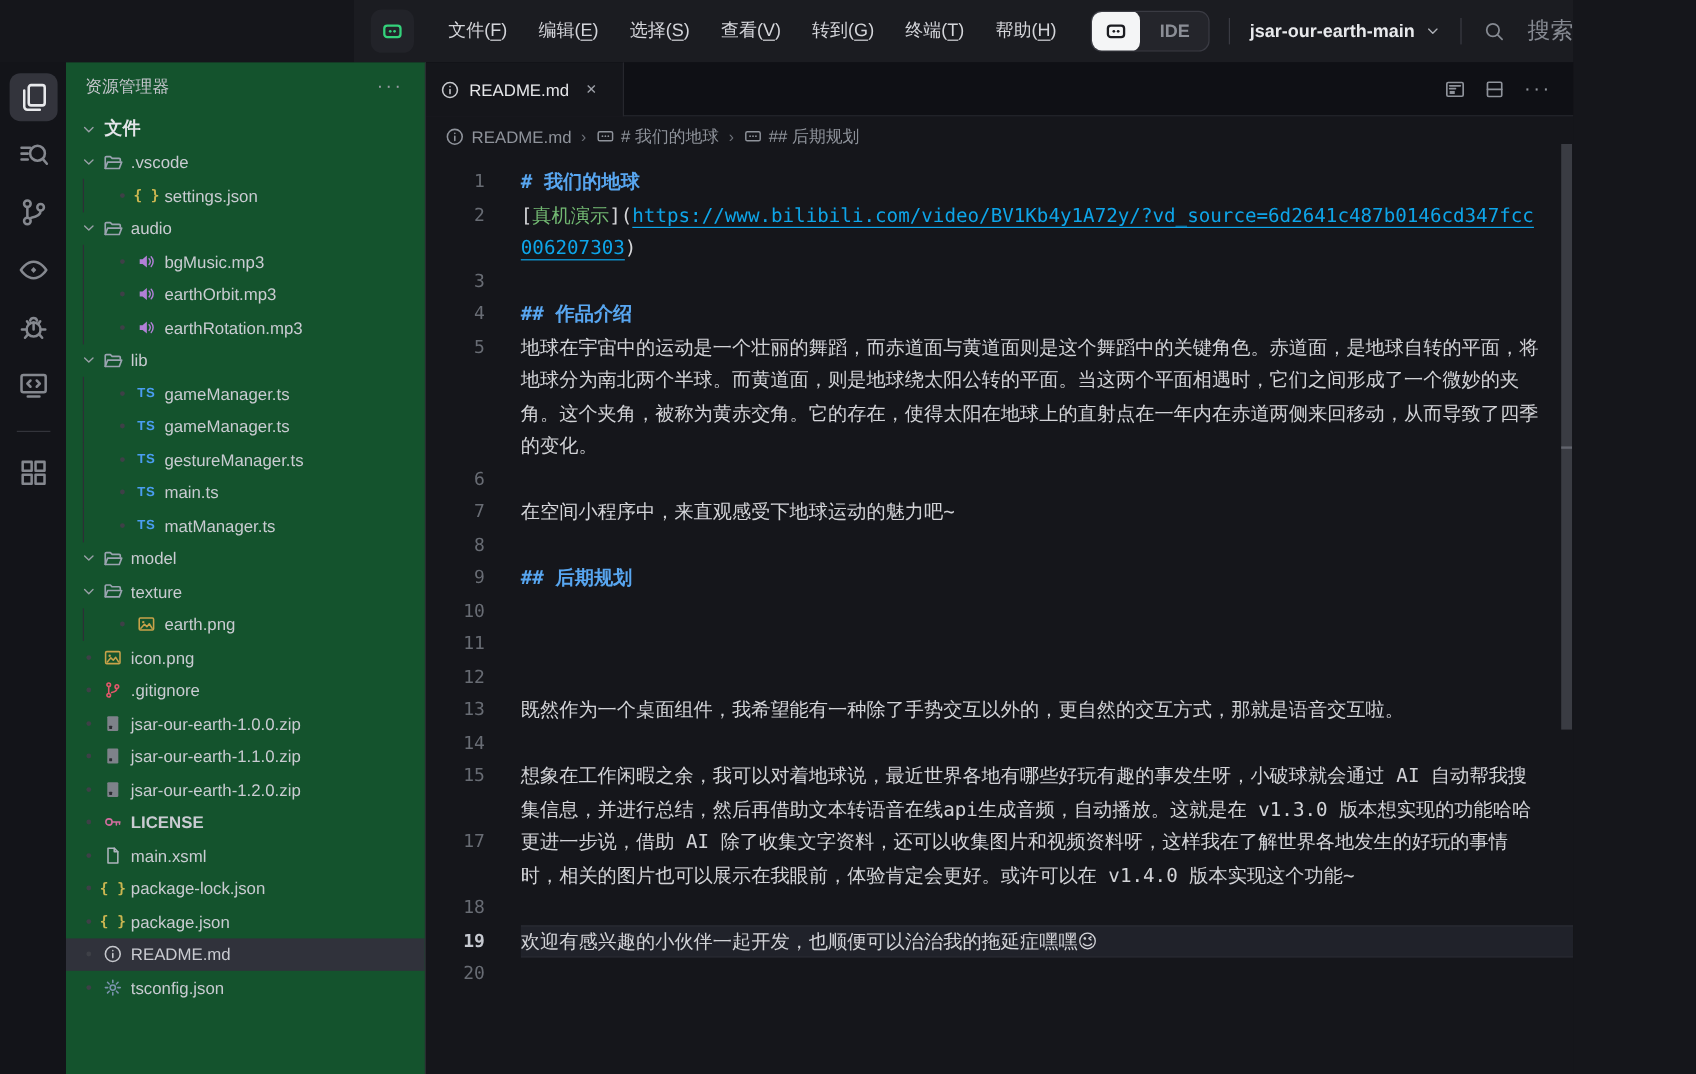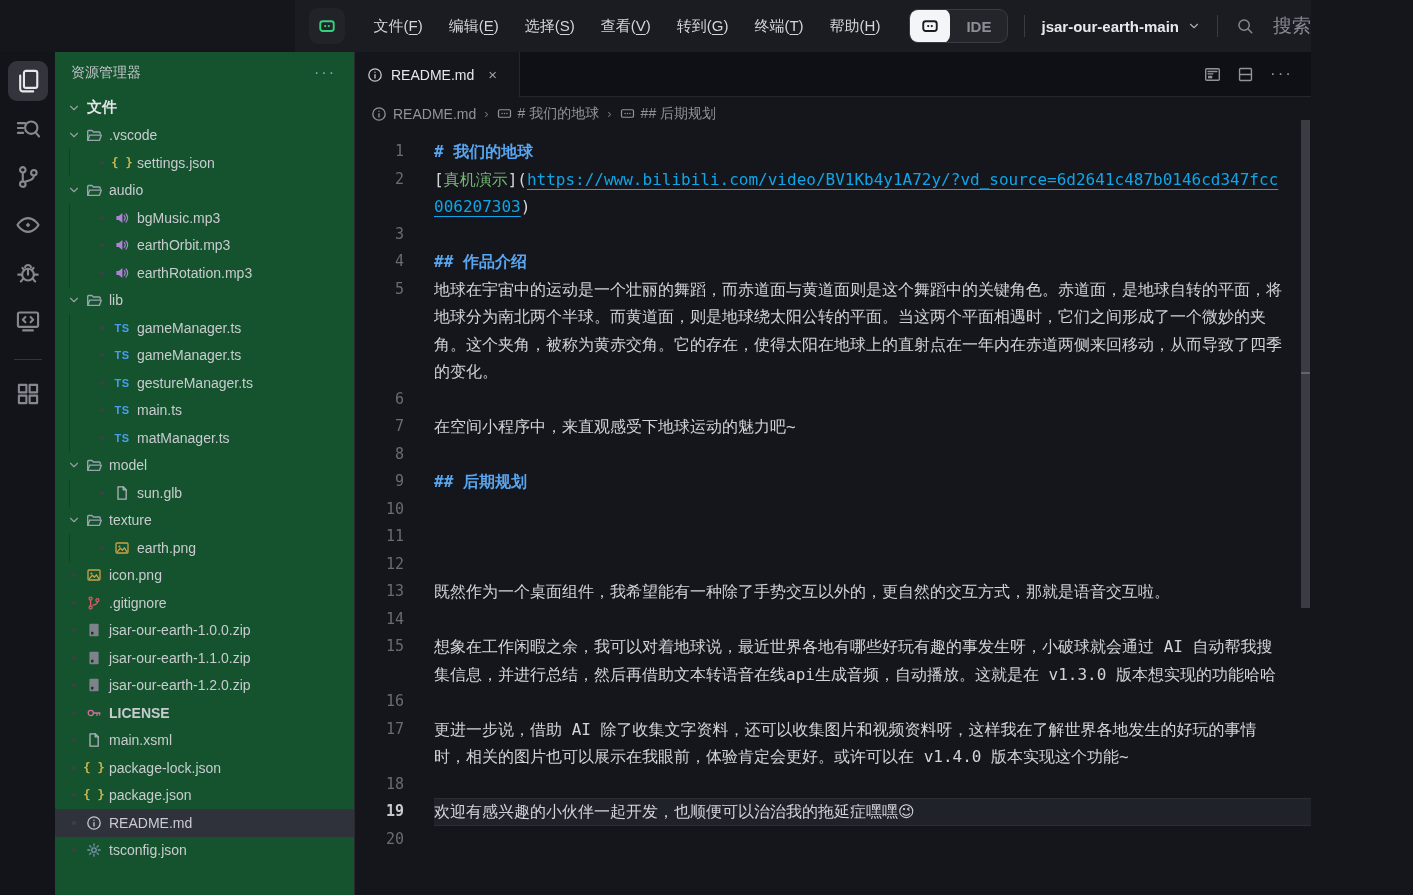--- a/index.html
+++ b/index.html
@@ -356,33 +356,20 @@
             </span>
             <span class="ficon">
               <svg width="17" height="17" viewBox="0 0 16 16" fill="none" stroke="#9aa3b0" stroke-width="1.3" stroke-linecap="round" stroke-linejoin="round">
                 <path d="M1.6 12.6V4.2a.9.9 0 0 1 .9-.9h3.1l1.4 1.4h5.5a.9.9 0 0 1 .9.9v1.1"></path>
                 <path d="M1.6 12.6l1.9-5h11l-1.9 5z"></path>
               </svg>
             </span>
             <span class="lbl">model</span>
           </div>
           <div class="tree-row" style="padding-left: 10px;">
-            <span class="indent guided" style="width: 28px;"></span>
-            <span class="slot">
-              <span class="dot"></span>
-            </span>
-            <span class="ficon">
-              <svg width="16" height="16" viewBox="0 0 16 16" fill="none" stroke="#aeb4bd" stroke-width="1.3" stroke-linecap="round" stroke-linejoin="round">
-                <path d="M4 1.8h5.2l3 3v9.4H4z"></path>
-                <path d="M9.2 1.8v3h3"></path>
-              </svg>
-            </span>
-            <span class="lbl">sun.glb</span>
-          </div>
-          <div class="tree-row" style="padding-left: 10px;">
             <span class="slot">
               <svg width="14" height="14" viewBox="0 0 16 16" fill="none" stroke="#9aa0a8" stroke-width="1.3" stroke-linecap="round" stroke-linejoin="round">
                 <path d="M4 6l4 4 4-4"></path>
               </svg>
             </span>
             <span class="ficon">
               <svg width="17" height="17" viewBox="0 0 16 16" fill="none" stroke="#9aa3b0" stroke-width="1.3" stroke-linecap="round" stroke-linejoin="round">
                 <path d="M1.6 12.6V4.2a.9.9 0 0 1 .9-.9h3.1l1.4 1.4h5.5a.9.9 0 0 1 .9.9v1.1"></path>
                 <path d="M1.6 12.6l1.9-5h11l-1.9 5z"></path>
               </svg>
@@ -653,24 +640,20 @@
           </div>
           <div class="crow">
             <div class="gutter">14</div>
             <div class="ccontent"></div>
           </div>
           <div class="crow">
             <div class="gutter">15</div>
             <div class="ccontent">想象在工作闲暇之余，我可以对着地球说，最近世界各地有哪些好玩有趣的事发生呀，小破球就会通过 AI 自动帮我搜集信息，并进行总结，然后再借助文本转语音在线api生成音频，自动播放。这就是在 v1.3.0 版本想实现的功能哈哈</div>
           </div>
           <div class="crow">
-            <div class="gutter">16</div>
-            <div class="ccontent"></div>
-          </div>
-          <div class="crow">
             <div class="gutter">17</div>
             <div class="ccontent">更进一步说，借助 AI 除了收集文字资料，还可以收集图片和视频资料呀，这样我在了解世界各地发生的好玩的事情时，相关的图片也可以展示在我眼前，体验肯定会更好。或许可以在 v1.4.0 版本实现这个功能~</div>
           </div>
           <div class="crow">
             <div class="gutter">18</div>
             <div class="ccontent"></div>
           </div>
           <div class="crow active">
             <div class="gutter">19</div>
             <div class="ccontent">欢迎有感兴趣的小伙伴一起开发，也顺便可以治治我的拖延症嘿嘿😉</div>

